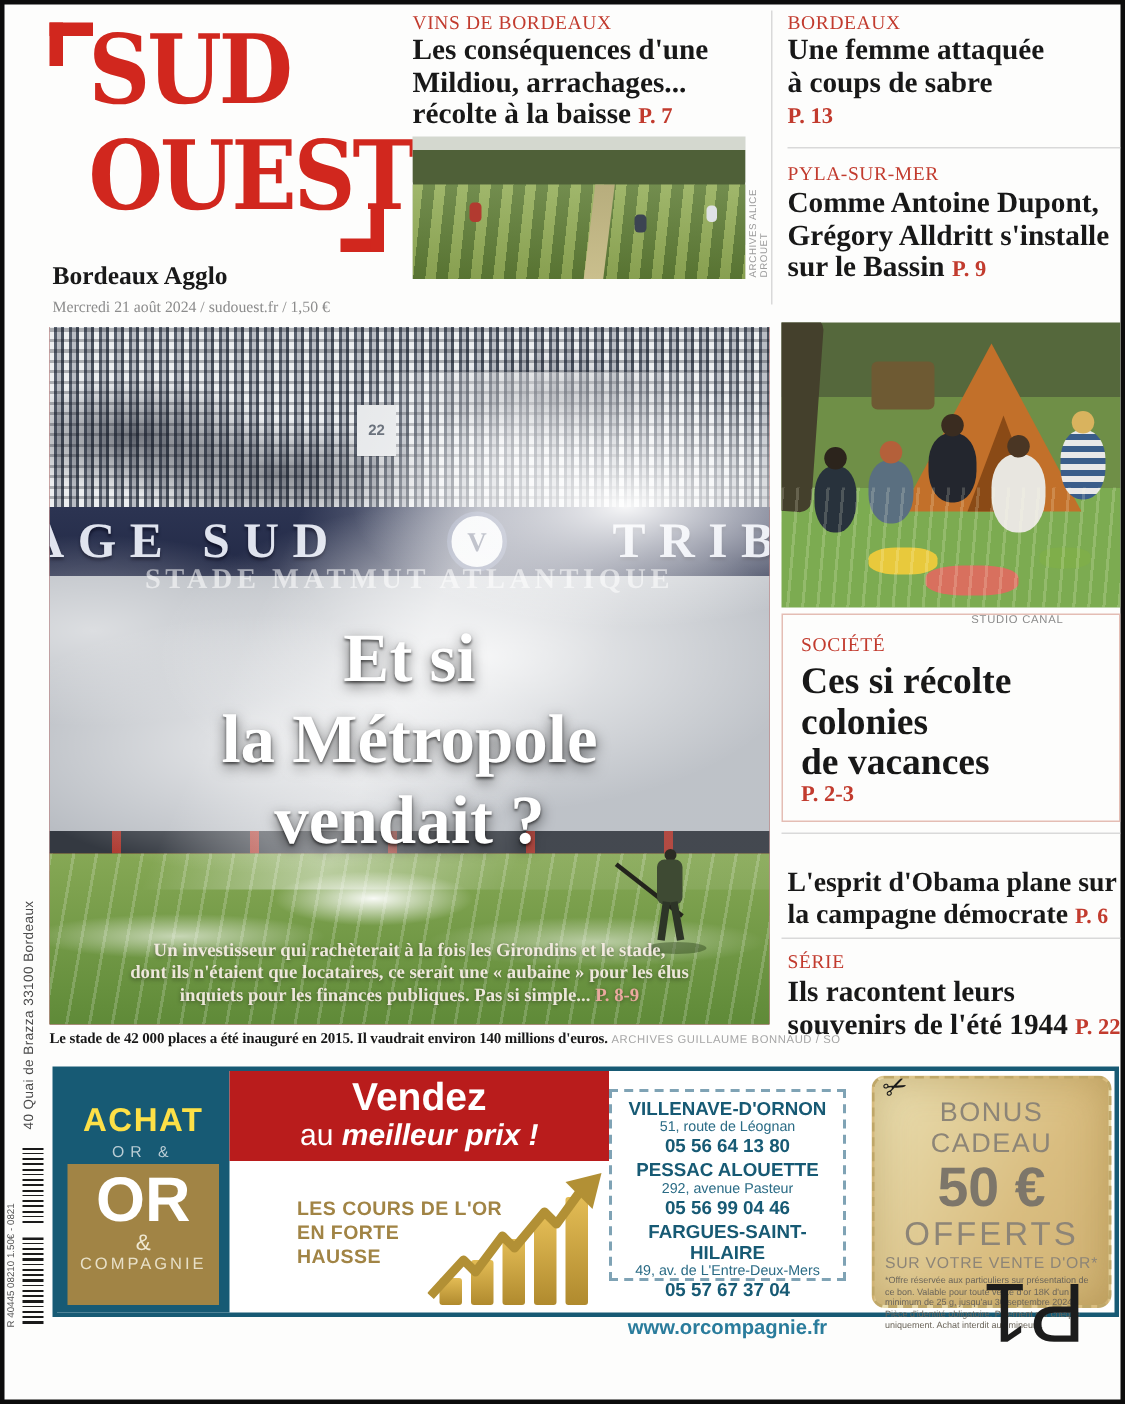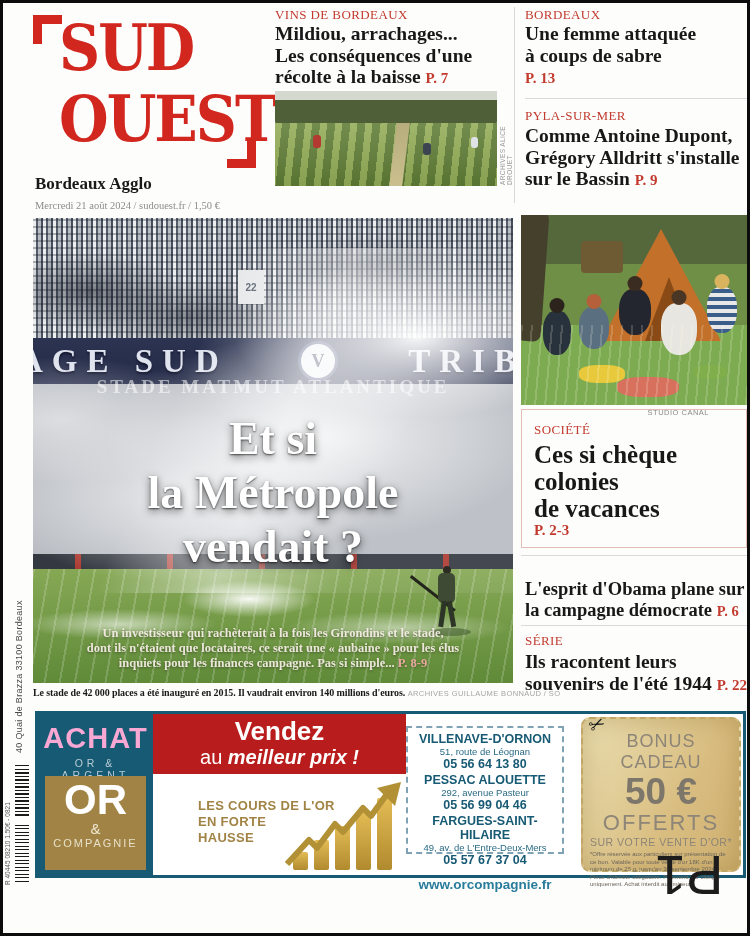--- a/index.html
+++ b/index.html
@@ -103,21 +103,21 @@
         width:15px;height:15px;border-radius:50%;background:var(--h);}
   .picnic{border-radius:40%;}
 
   
   .soc-box{left:518px;top:406px;width:226px;height:139px;border:1px solid #e4bdb4;box-sizing:border-box;}
 
   
   .ad{left:32px;top:708px;width:711px;height:167px;border:3px solid #175a74;box-sizing:border-box;background:#fff;
       font-family:"Liberation Sans",sans-serif;}
   .ad-left{left:0;top:0;width:115px;height:100%;background:#175a74;text-align:center;}
-  .ad-achat{margin-top:8px;color:#f9a8d4;font-weight:700;font-size:29px;letter-spacing:1px;}
+  .ad-achat{margin-top:20px;color:#fde047;font-weight:700;font-size:22px;letter-spacing:1px;}
   .ad-orargent{color:#b9ccd4;font-size:10.5px;letter-spacing:4px;margin-top:2px;}
   .ad-logo{position:absolute;left:7px;top:62px;width:101px;height:94px;background:#a18445;}
   .ad-logo .or{color:#fff;font-weight:700;font-size:42px;line-height:42px;margin-top:3px;}
   .ad-logo .amp{color:#efe8d2;font-size:15px;line-height:15px;}
   .ad-logo .cie{color:#e8e0c8;font-size:11px;letter-spacing:2px;margin-top:1px;}
   .ad-mid{left:115px;top:0;width:253px;height:100%;}
   .ad-band{position:absolute;left:0;top:0;width:100%;height:60px;background:#b91c1c;color:#fff;text-align:center;}
   .ad-band .v1{font-weight:700;font-size:26px;line-height:28px;margin-top:3px;}
   .ad-band .v2{font-size:20px;line-height:24px;}
   .ad-band .v2 em{font-weight:700;font-style:italic;}
@@ -157,22 +157,22 @@
 
   <div class="abs bracket tl" style="left:30px;top:12px;"></div>
   <div class="abs brand" style="left:56px;top:13px;">SUD</div>
   <div class="abs brand" style="left:56px;top:84px;">OUEST</div>
   <div class="abs bracket br" style="left:224px;top:136px;"></div>
   <div class="abs edition" style="left:32px;top:171px;">Bordeaux Agglo</div>
   <div class="abs dateline" style="left:32px;top:197px;">Mercredi 21 août 2024 / sudouest.fr / 1,50 €</div>
 
   <div class="abs kicker" style="left:272px;top:4px;">VINS DE BORDEAUX</div>
   <div class="abs hl" style="left:272px;top:20px;width:230px;font-size:19.5px;line-height:21.5px;">
+    <span class="ln">Les conséquences d'une</span>
     <span class="ln">Mildiou, arrachages...</span>
-    <span class="ln">Les conséquences d'une</span>
     <span class="ln"><span>récolte à la baisse</span> <span class="pref" style="font-size:15px;">P. 7</span></span>
   </div>
   <div class="abs vp">
     <div class="abs vp-trees"></div>
     <div class="abs vp-field"></div>
     <div class="abs vp-path"></div>
     <div class="abs fig" style="left:38px;top:44px;width:8px;height:13px;background:#b23a30;"></div>
     <div class="abs fig" style="left:148px;top:52px;width:8px;height:12px;background:#3c4452;"></div>
     <div class="abs fig" style="left:196px;top:46px;width:7px;height:11px;background:#dfe2e6;"></div>
   </div>
@@ -217,21 +217,21 @@
     </div>
     <div class="abs ph-wm">STADE MATMUT ATLANTIQUE</div>
     <div class="abs ph-hl">
       <span class="ln" style="display:block;">Et si</span>
       <span class="ln" style="display:block;">la Métropole</span>
       <span class="ln" style="display:block;">vendait ?</span>
     </div>
     <div class="abs ph-sf">
       <span style="display:block;">Un investisseur qui rachèterait à la fois les Girondins et le stade,</span>
       <span style="display:block;">dont ils n'étaient que locataires, ce serait une « aubaine » pour les élus</span>
-      <span style="display:block;"><span>inquiets pour les finances campagne. Pas si simple...</span> <span class="sfref">P. 8-9</span></span>
+      <span style="display:block;"><span>inquiets pour les finances publiques. Pas si simple...</span> <span class="sfref">P. 8-9</span></span>
     </div>
   </div>
   <div class="abs caption" style="left:30px;top:684px;width:480px;">
     <span>Le stade de 42 000 places a été inauguré en 2015. Il vaudrait environ 140 millions d'euros.</span>
     <span class="ccredit">ARCHIVES GUILLAUME BONNAUD / SO</span>
   </div>
 
   <div class="abs cp">
     <div class="abs cp-tree"></div>
     <div class="abs cp-stump"></div>
@@ -245,21 +245,21 @@
     <div class="abs picnic" style="left:58px;top:150px;width:46px;height:18px;background:#e8c93c;"></div>
     <div class="abs picnic" style="left:96px;top:162px;width:62px;height:20px;background:#d8705e;"></div>
     <div class="abs picnic" style="left:172px;top:150px;width:34px;height:14px;background:#7fae4a;"></div>
     <div class="abs cp-streaks"></div>
   </div>
   <div class="abs rc-credit" style="left:518px;top:405px;width:188px;">STUDIO CANAL</div>
 
   <div class="abs soc-box"></div>
   <div class="abs kicker" style="left:531px;top:419px;">SOCIÉTÉ</div>
   <div class="abs hl" style="left:531px;top:438px;width:210px;font-size:25px;line-height:27px;">
-    <span class="ln">Ces si chèque</span>
+    <span class="ln">Ces si récolte</span>
     <span class="ln">colonies</span>
     <span class="ln">de vacances</span>
   </div>
   <div class="abs pref" style="left:531px;top:519px;font-size:15px;">P. 2-3</div>
 
   <div class="abs hdiv" style="left:518px;top:552px;width:226px;"></div>
   <div class="abs hl" style="left:522px;top:576px;width:228px;font-size:18.5px;line-height:20.5px;">
     <span class="ln">L'esprit d'Obama plane sur</span>
     <span class="ln"><span>la campagne démocrate</span> <span class="pref" style="font-size:14.5px;">P. 6</span></span>
   </div>

